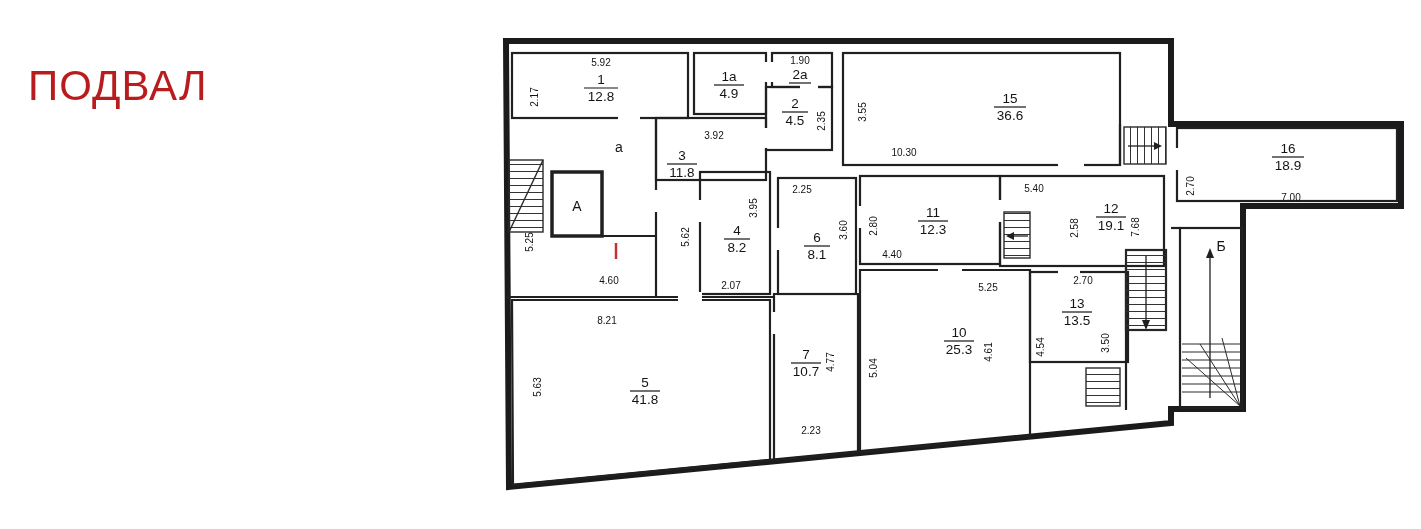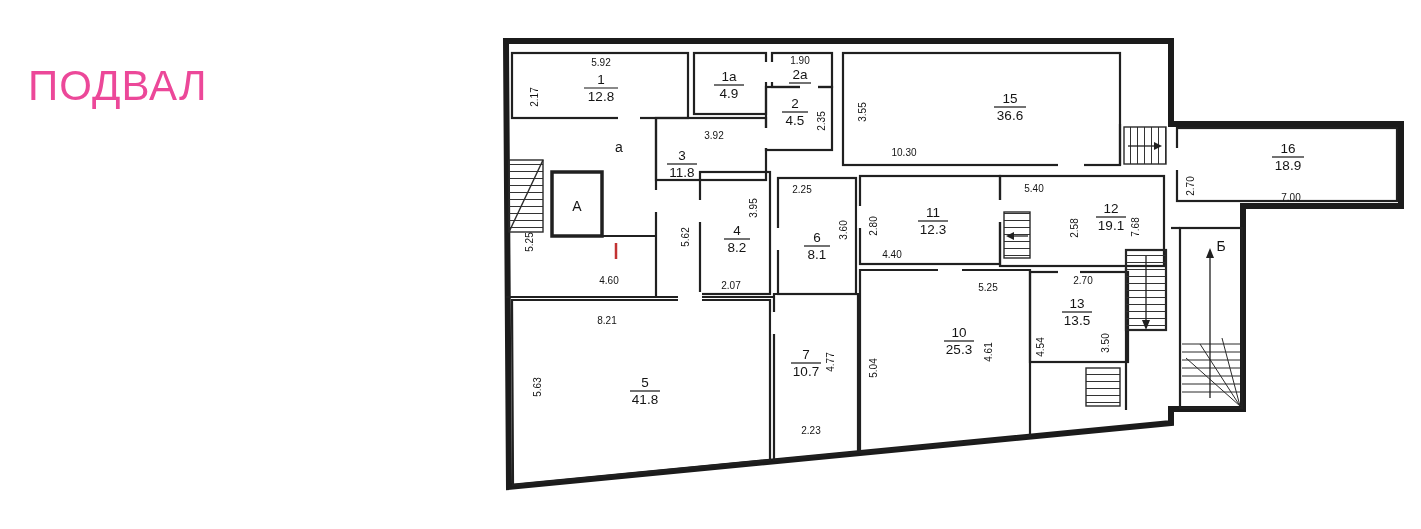--- a/index.html
+++ b/index.html
@@ -1,17 +1,17 @@
 <!DOCTYPE html>
 <html><head>
 <meta charset="utf-8">
 <style>
   html,body{margin:0;padding:0;background:#ffffff;}
   body{width:1421px;height:529px;position:relative;font-family:"Liberation Sans",sans-serif;overflow:hidden;}
-  .title{position:absolute;left:28px;top:62px;font-size:42px;color:#ec4899;letter-spacing:1px;}
+  .title{position:absolute;left:28px;top:62px;font-size:42px;color:#b91c1c;letter-spacing:1px;}
   svg{position:absolute;left:0;top:0;}
   .ow{fill:none;stroke:#1b1b1b;stroke-width:6;stroke-linejoin:miter;}
   .w{fill:none;stroke:#202020;stroke-width:2.2;}
   .wt{fill:none;stroke:#202020;stroke-width:3.5;}
   .stair{stroke:#2a2a2a;stroke-width:1.4;}
   .gap{stroke:#ffffff;}
   text{fill:#141414;}
   .rn,.ra{font-size:13.5px;text-anchor:middle;}
   .dim{font-size:10px;text-anchor:middle;}
   .zone{font-size:14px;text-anchor:middle;}

